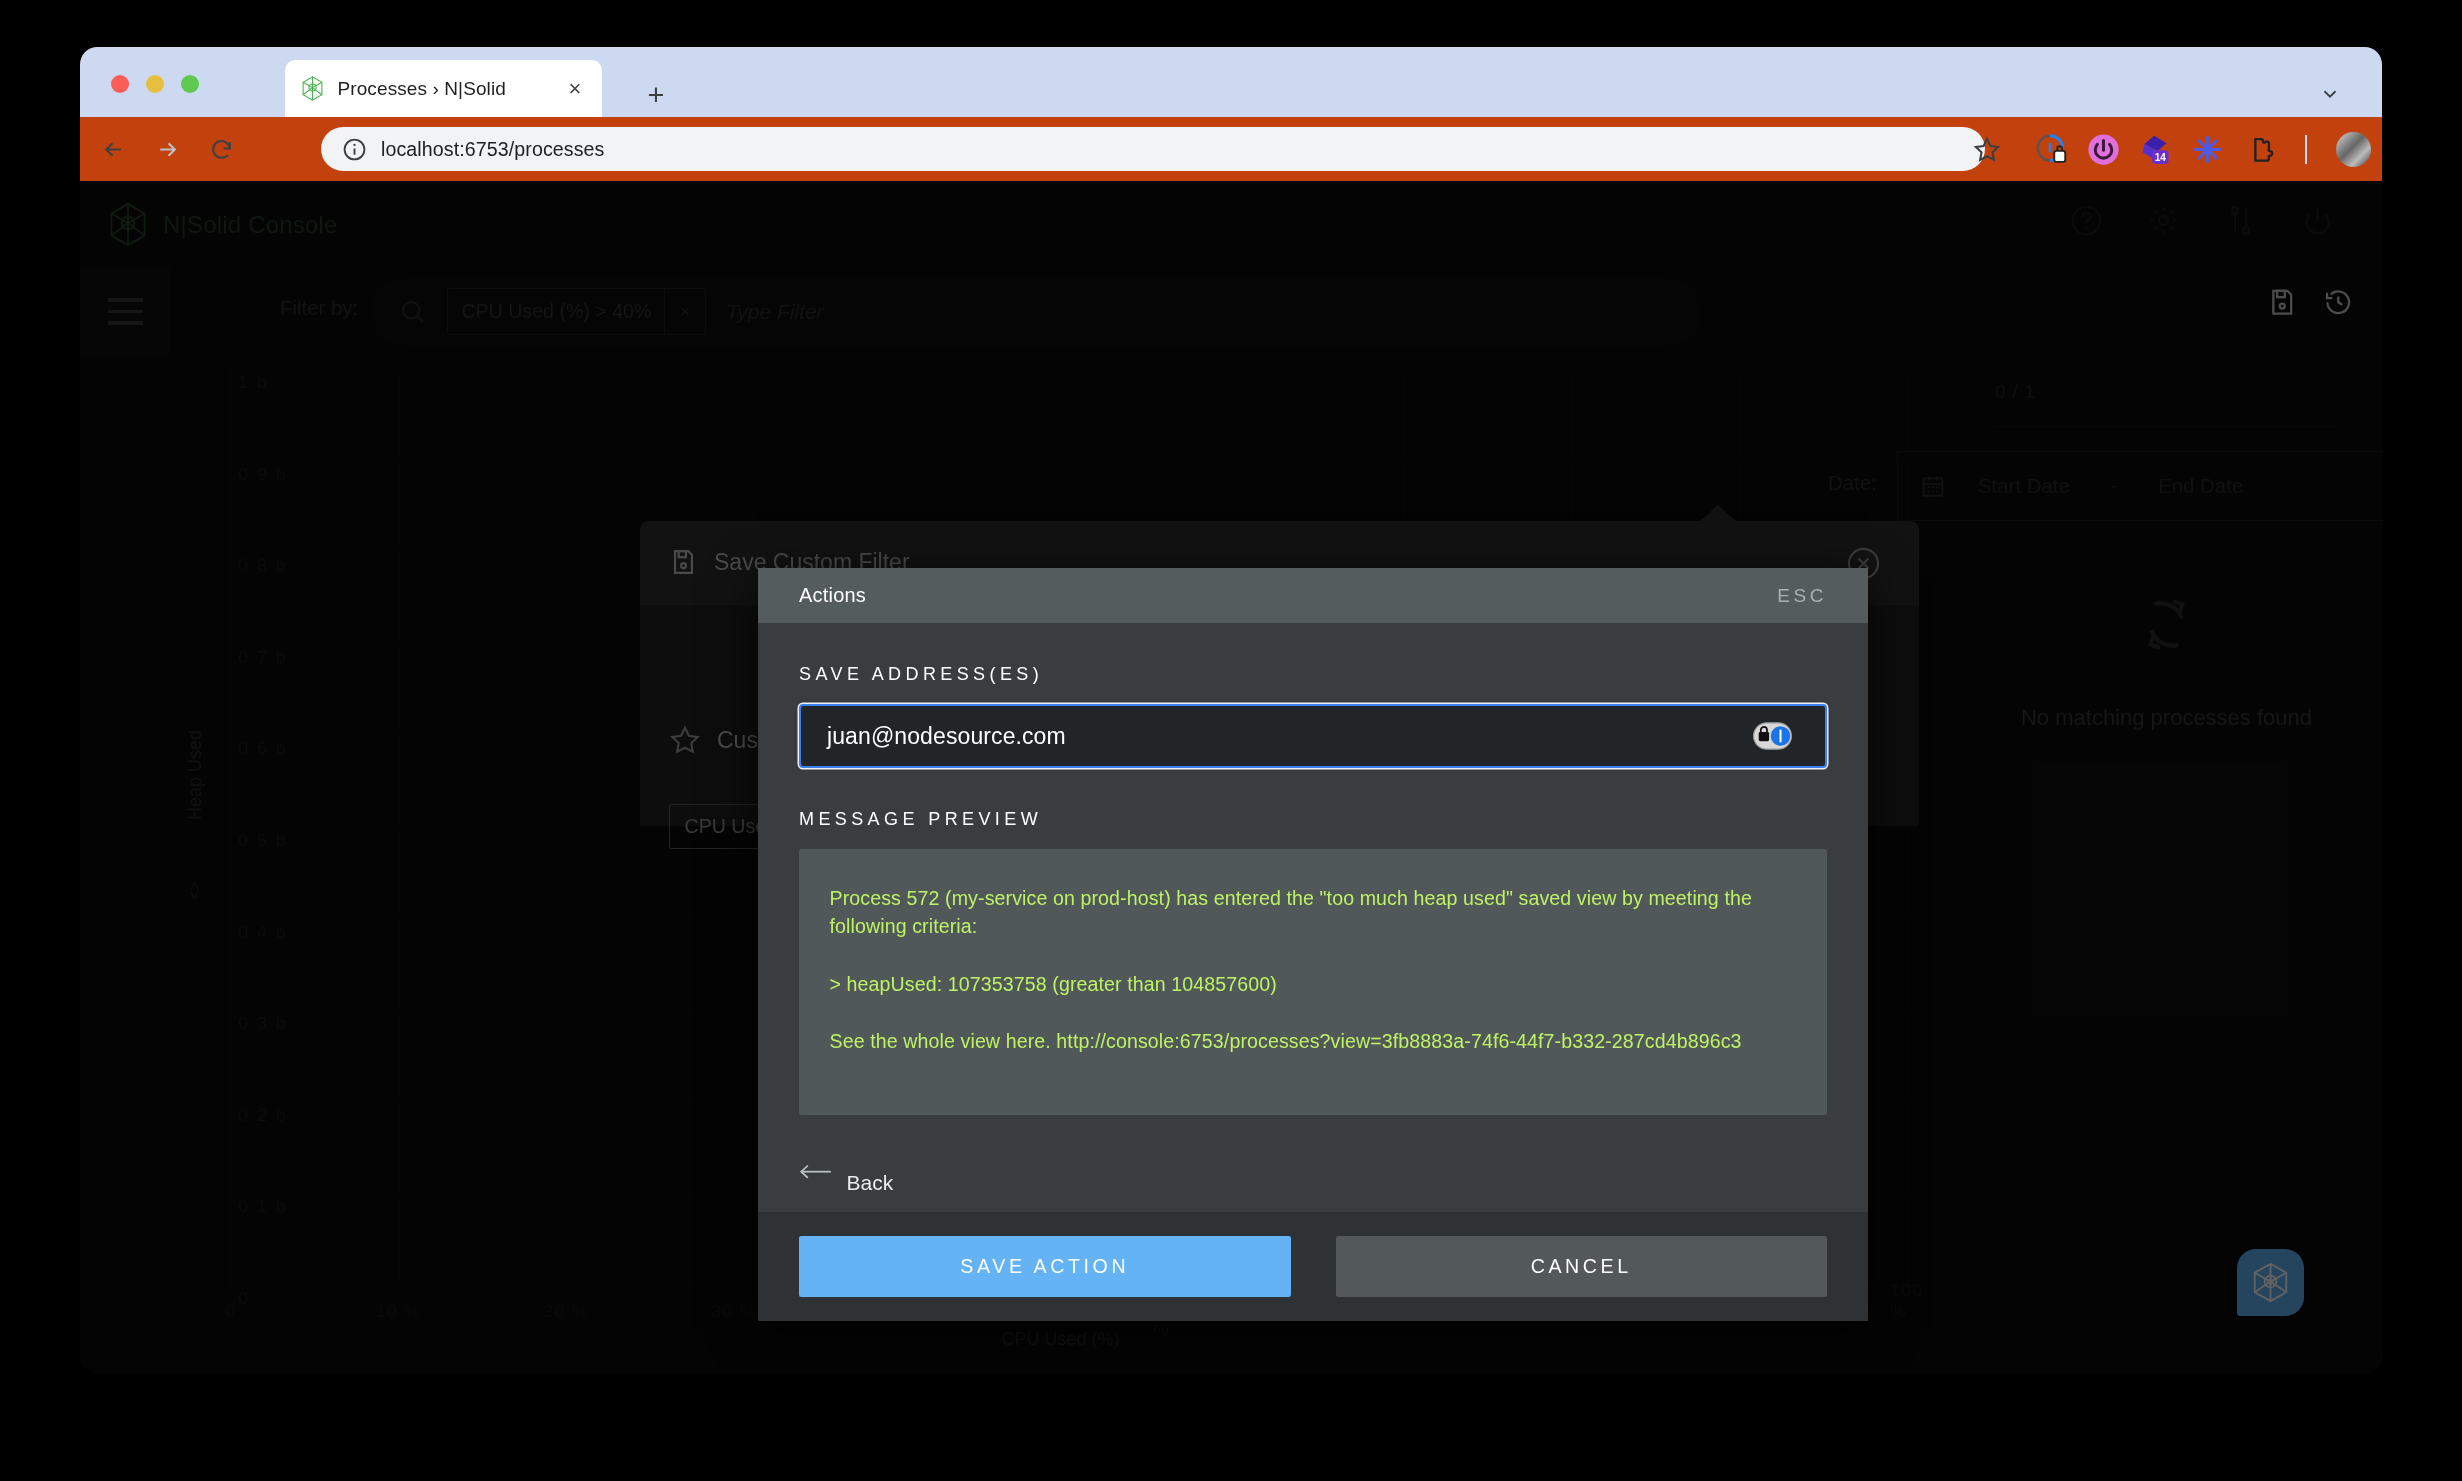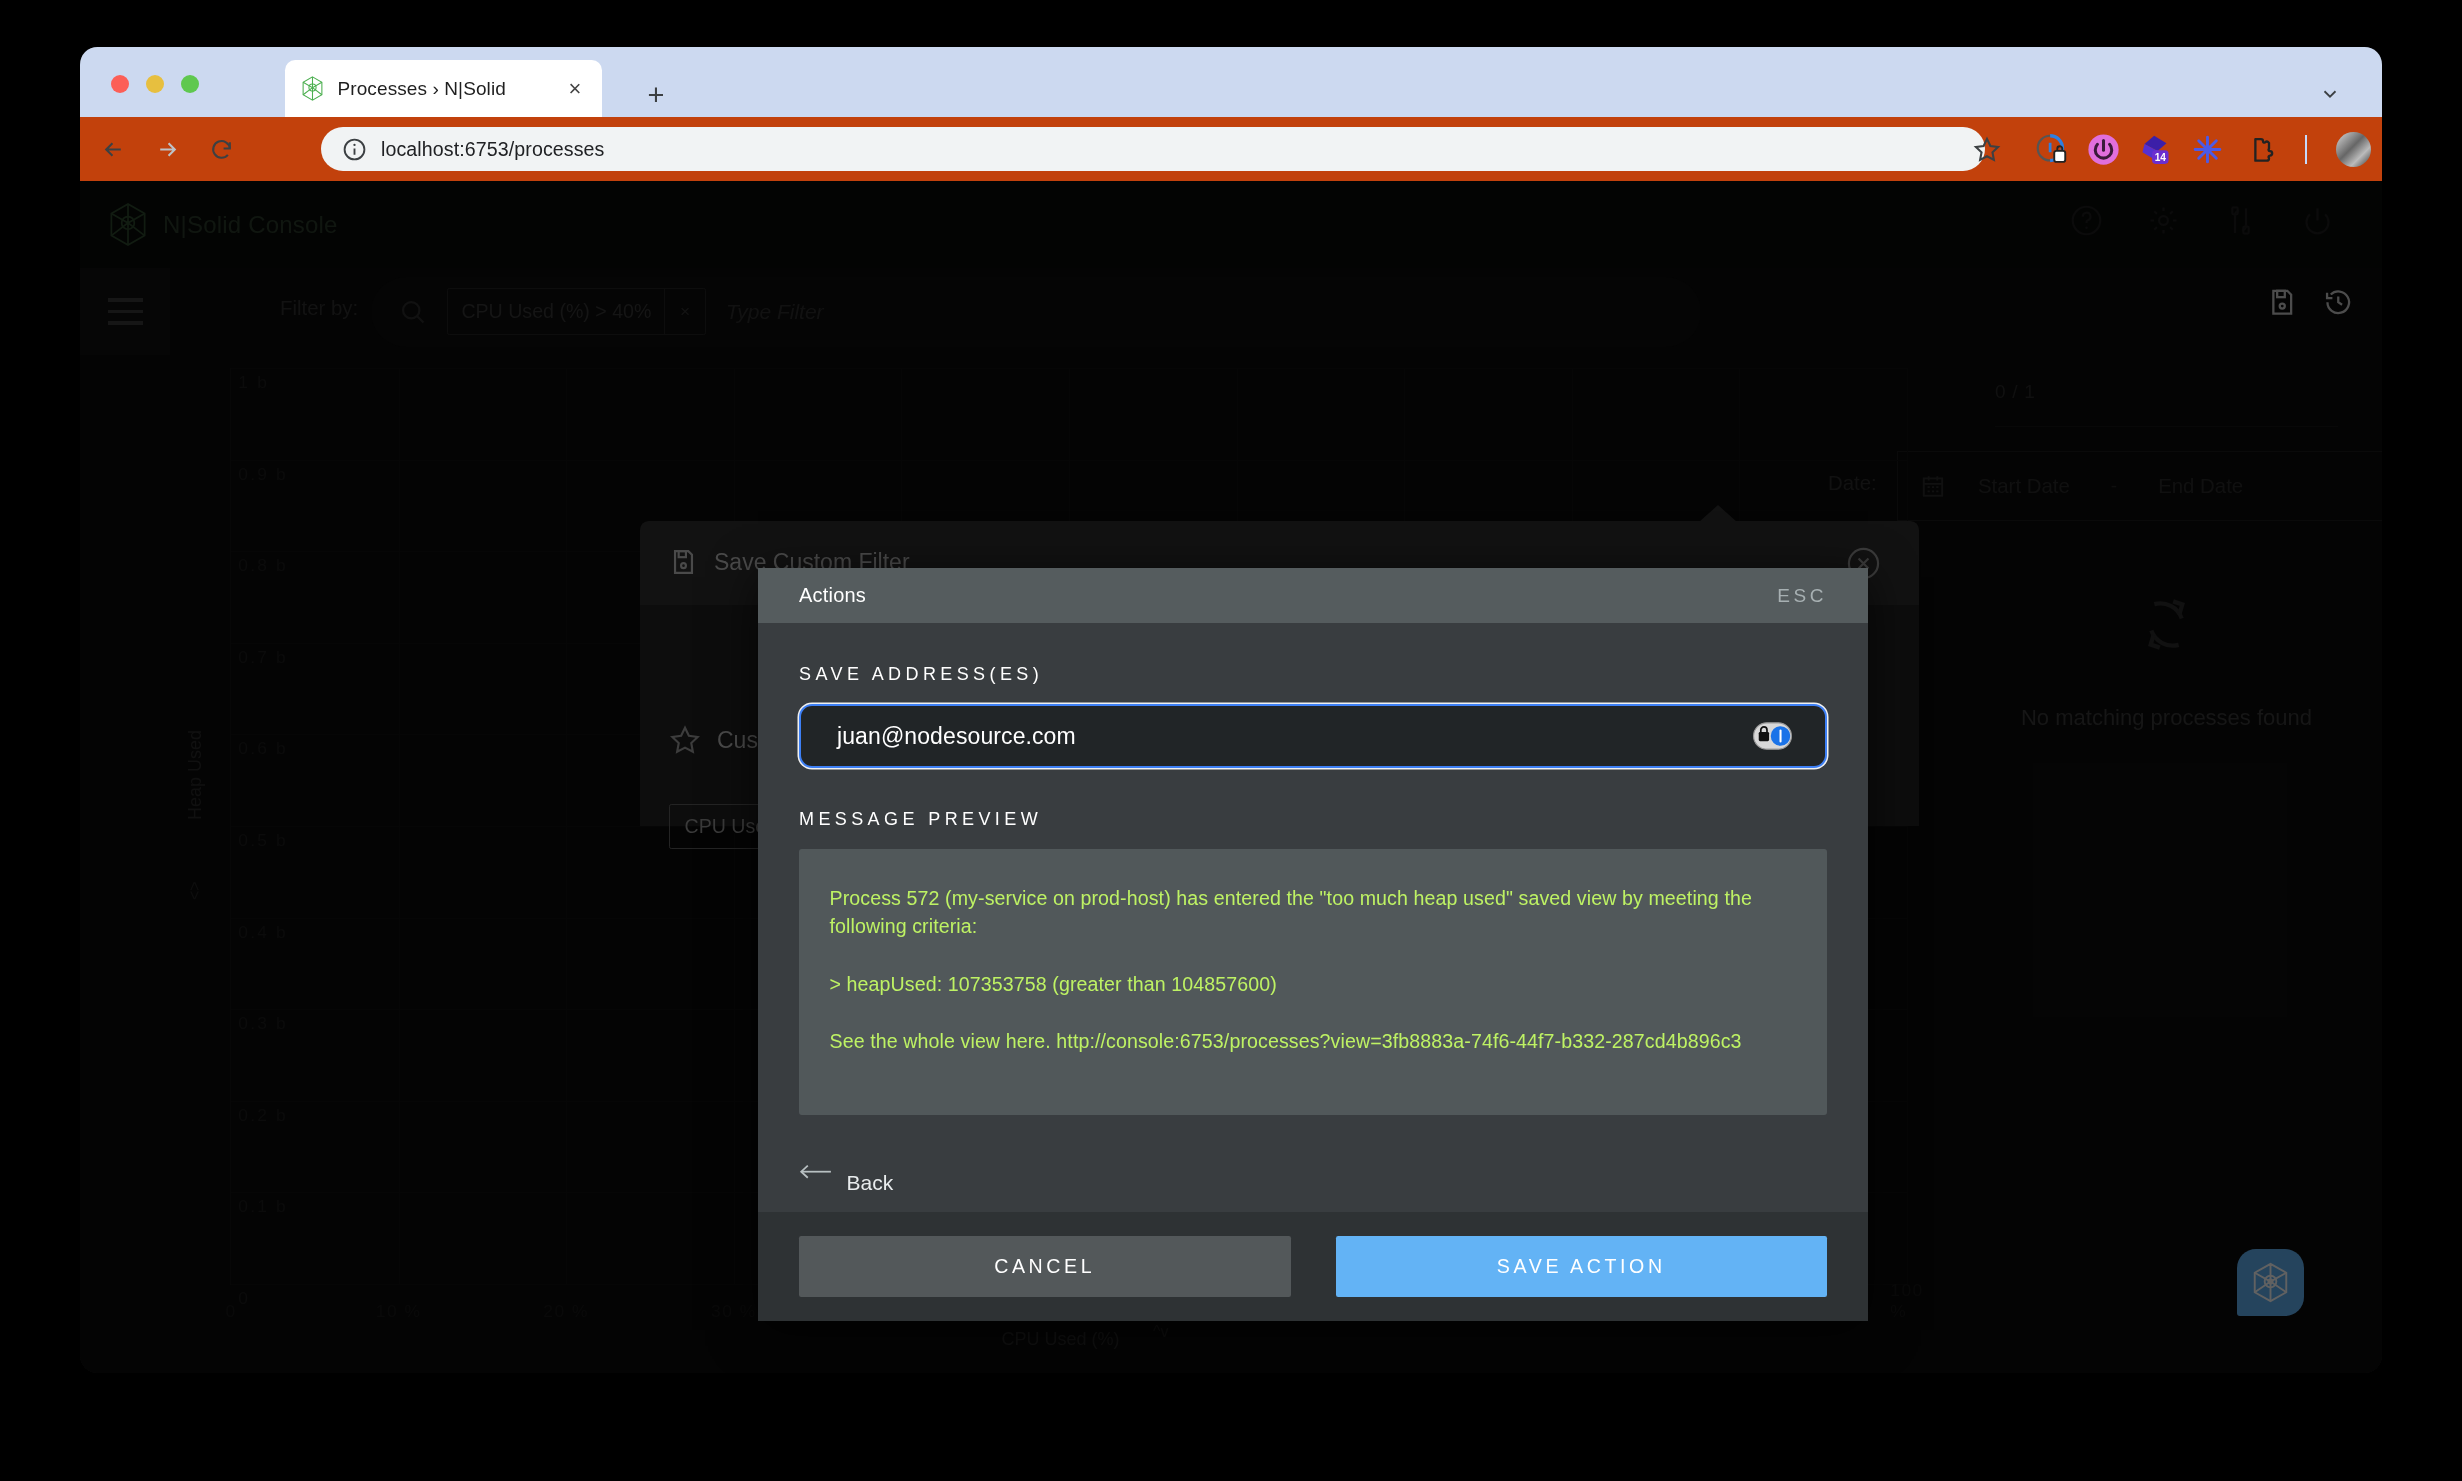--- a/index.html
+++ b/index.html
@@ -331,23 +331,23 @@
   #modal-body { padding: 41px 41px 0 41px; }
   .field-label {
     font-size: 18px; color: #ffffff;
     letter-spacing: 4.4px; margin-bottom: 19px;
   }
   #email-input-wrap {
     position: relative;
     height: 64px;
     background: #212527;
     border: 2.2px solid #3d7ff4;
-    border-radius: 13px;
+    border-radius: 4px;
     display: flex; align-items: center;
-    padding: 0 36px;
+    padding: 0 26px;
     box-shadow: 0 0 0 1.5px rgba(255,255,255,.92);
   }
   #email-input-value { font-size: 23px; color: #ffffff; letter-spacing: 0.1px; }
   #email-autofill-badge {
     position: absolute; right: 33px; top: 50%;
     transform: translateY(-50%);
     width: 39px; height: 29px;
     display: flex; align-items: center; justify-content: center;
   }
 
@@ -744,20 +744,20 @@
             <svg viewBox="0 0 30 14" width="33" height="17.4" fill="none" stroke="currentColor" stroke-width="1.6">
                 <path d="M29 7H2"></path>
                 <path d="M8 1.5L2 7l6 5.5"></path>
               </svg>
           </span>
           <span id="back-label">Back</span>
         </div>
       </div>
 
       <div id="modal-footer">
+        <button class="modal-btn" id="save-action-button">SAVE ACTION</button>
         <button class="modal-btn" id="cancel-button">CANCEL</button>
-        <button class="modal-btn" id="save-action-button">SAVE ACTION</button>
       </div>
     </div>
 
   </div>
 </div>
 
 
 </body></html>

